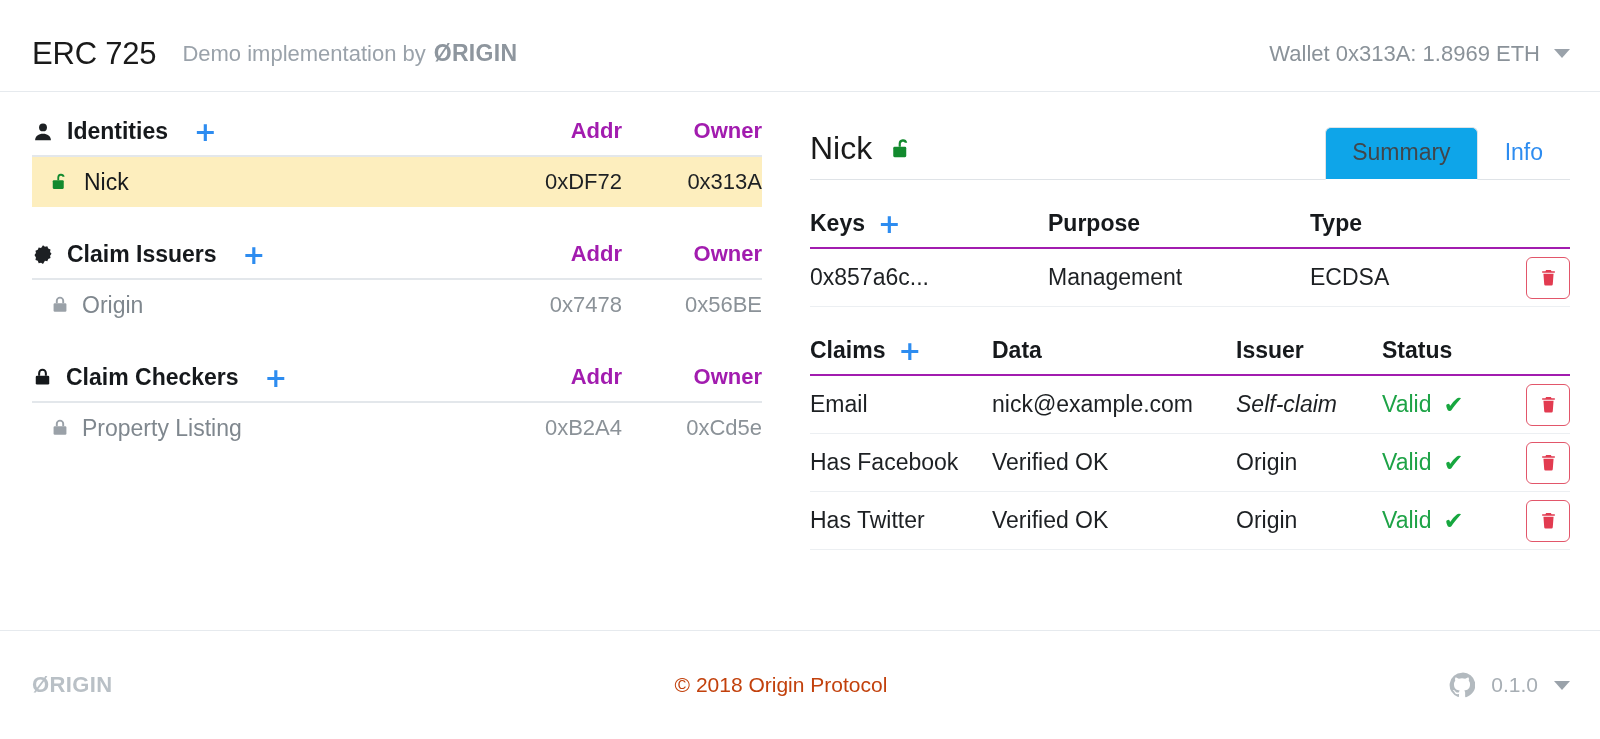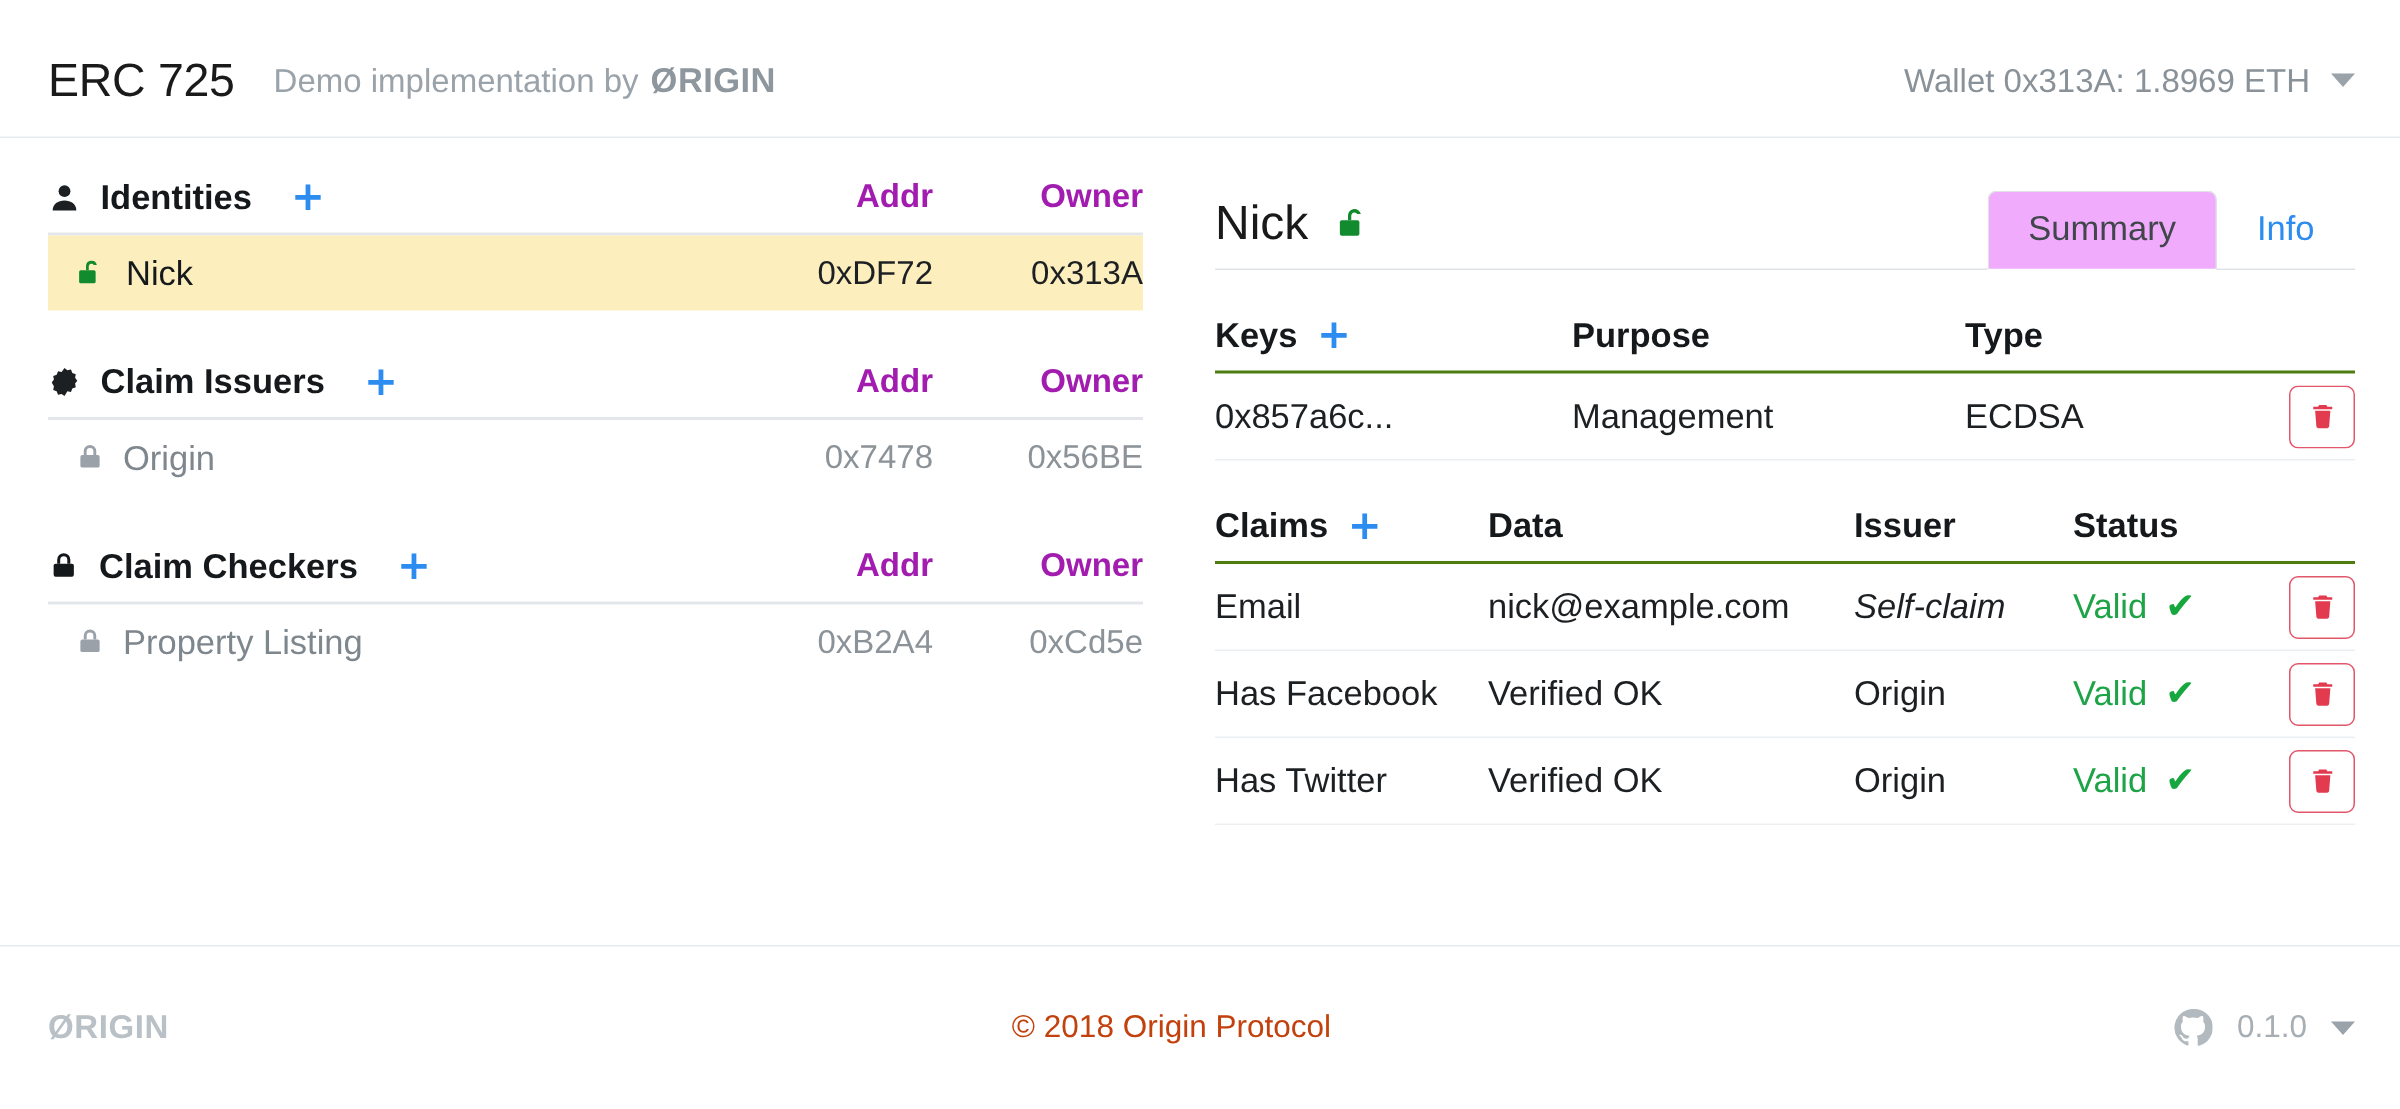--- a/index.html
+++ b/index.html
@@ -165,34 +165,34 @@
     padding: 11px 26px 13px 26px;
     color: #2d8cf0;
     cursor: pointer;
     white-space: nowrap;
     position: relative;
     top: 1px;
     border: 1px solid transparent;
   }
   .tab.active {
     color: #41464b;
-    background: #f0abfc;
+    background: #0ea5e9;
     border: 1px solid #dfe3e7;
     border-bottom-color: #ffffff;
     border-radius: 6px 6px 0 0;
     text-align: right;
   }
 
   
   .dtable { width: 100%; margin-top: 30px; }
   .dhead {
     display: flex;
     align-items: center;
     padding-bottom: 10px;
-    border-bottom: 2px solid #4d7c0f;
+    border-bottom: 2px solid #a21caf;
   }
   .dhead .th {
     font-size: 23px;
     font-weight: 700;
     color: #16191c;
     white-space: nowrap;
     display: flex;
     align-items: center;
   }
   .drow {

